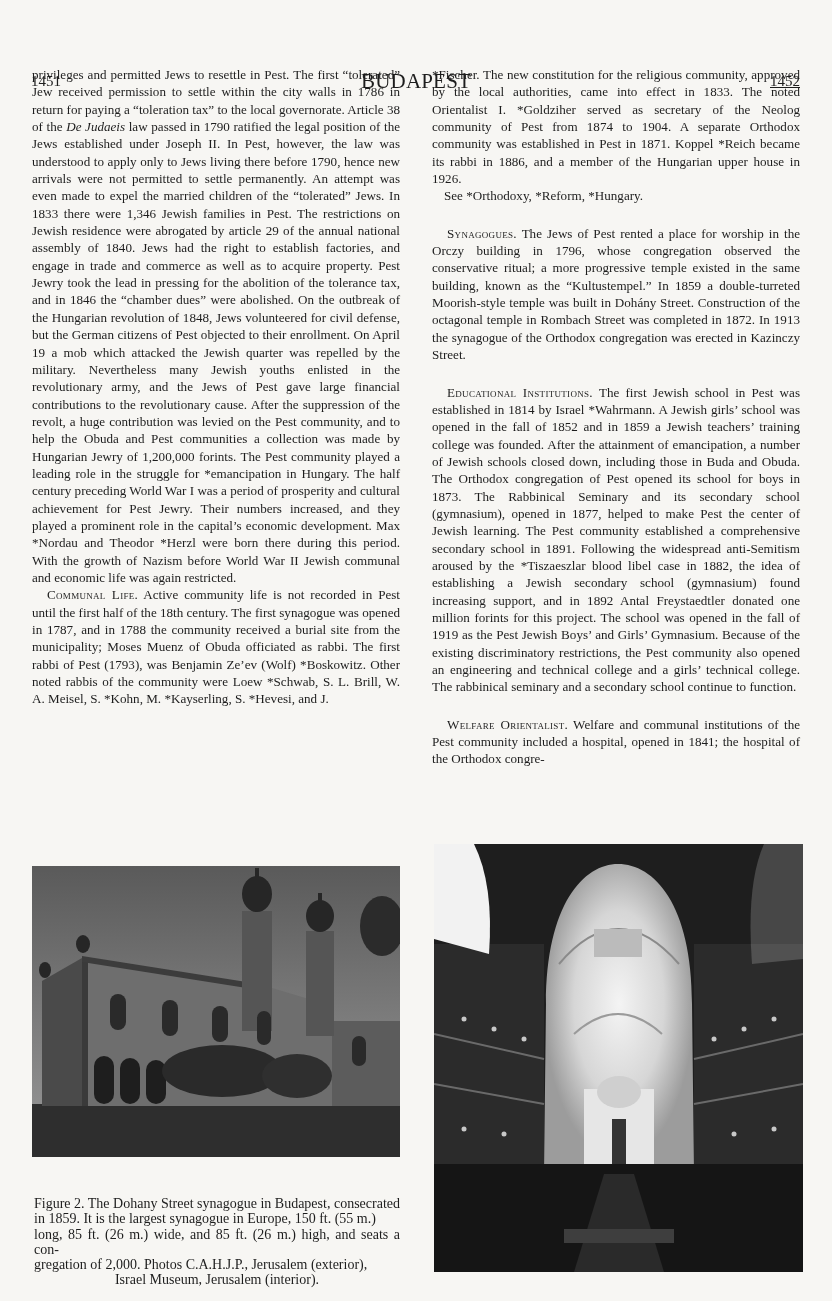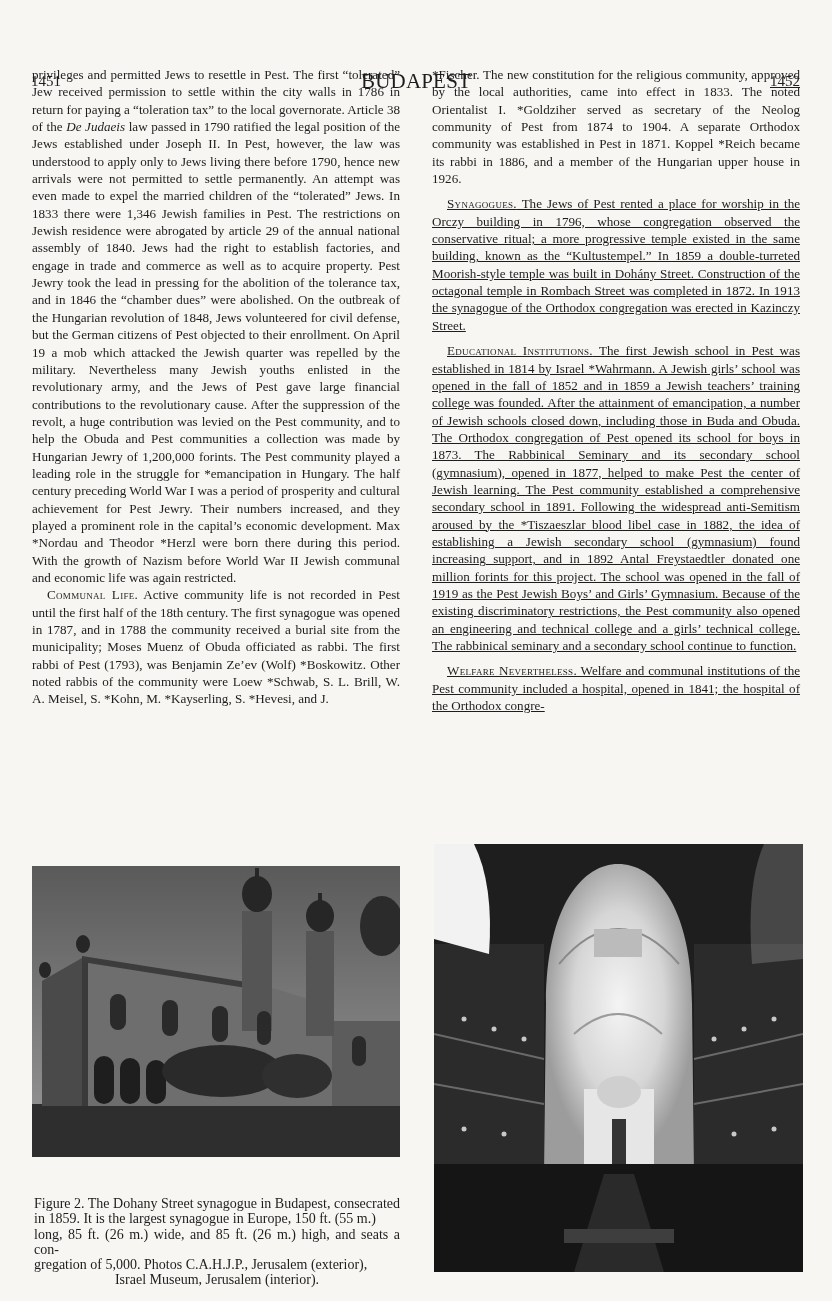--- a/index.html
+++ b/index.html
@@ -19,21 +19,21 @@
 
   .col {
     position:absolute; top:66px; width:368px;
     font-size:13.1px; line-height:17.35px; text-align:justify;
     hyphens:manual;
   }
   .col-left { left:32px; }
   .col-right { left:432px; }
   .col p { margin:0; text-indent:15px; }
   .col p.noindent { text-indent:0; }
-  .col p.gap { margin-top:8px;text-decoration:underline; }
+  .col p.gap { margin-top:20px; }
   .col p.see { text-indent:12px; }
   .sc { font-variant:small-caps; letter-spacing:0.3px; }
   .it { font-style:italic; }
 
   .photo {
     position:absolute; overflow:hidden;
     background:#3a3a3a;
   }
   .photo-ext { left:32px; top:866px; width:368px; height:291px; }
   .photo-int { left:434px; top:844px; width:369px; height:428px; background:#232323; }
@@ -55,23 +55,24 @@
   <span class="pr">1452</span>
 </div>
 
 <div class="col col-left">
   <p class="noindent"><span>privileges and permitted Jews to resettle in Pest. The first “tolerated” Jew received permission to settle within the city walls in 1786 in return for paying a “toleration tax” to the local governorate. Article 38 of the </span><span class="it">De Judaeis</span><span> law passed in 1790 ratified the legal position of the Jews established under Joseph II. In Pest, however, the law was understood to apply only to Jews living there before 1790, hence new arrivals were not permitted to settle permanently. An attempt was even made to expel the married children of the “tolerated” Jews. In 1833 there were 1,346 Jewish families in Pest. The restrictions on Jewish residence were abrogated by article 29 of the annual national assembly of 1840. Jews had the right to establish factories, and engage in trade and commerce as well as to acquire property. Pest Jewry took the lead in pressing for the abolition of the tolerance tax, and in 1846 the “chamber dues” were abolished. On the outbreak of the Hungarian revolution of 1848, Jews volunteered for civil defense, but the German citizens of Pest objected to their enrollment. On April 19 a mob which attacked the Jewish quarter was repelled by the military. Nevertheless many Jewish youths enlisted in the revolutionary army, and the Jews of Pest gave large financial contributions to the revolutionary cause. After the suppression of the revolt, a huge contribution was levied on the Pest community, and to help the Obuda and Pest communities a collection was made by Hungarian Jewry of 1,200,000 forints. The Pest community played a leading role in the struggle for *emancipation in Hungary. The half century preceding World War I was a period of prosperity and cultural achievement for Pest Jewry. Their numbers increased, and they played a prominent role in the capital’s economic development. Max *Nordau and Theodor *Herzl were born there during this period. With the growth of Nazism before World War II Jewish communal and economic life was again restricted.</span></p>
   <p><span class="sc">Communal Life.</span><span> Active community life is not recorded in Pest until the first half of the 18th century. The first synagogue was opened in 1787, and in 1788 the community received a burial site from the municipality; Moses Muenz of Obuda officiated as rabbi. The first rabbi of Pest (1793), was Benjamin Ze’ev (Wolf) *Boskowitz. Other noted rabbis of the community were Loew *Schwab, S. L. Brill, W. A. Meisel, S. *Kohn, M. *Kayserling, S. *Hevesi, and J.</span></p>
 </div>
 
 <div class="col col-right">
   <p class="noindent">*Fischer. The new constitution for the religious community, approved by the local authorities, came into effect in 1833. The noted Orientalist I. *Goldziher served as secretary of the Neolog community of Pest from 1874 to 1904. A separate Orthodox community was established in Pest in 1871. Koppel *Reich became its rabbi in 1886, and a member of the Hungarian upper house in 1926.</p>
+  <p class="see">See *Orthodoxy, *Reform, *Hungary.</p>
   <p class="gap"><span class="sc">Synagogues.</span><span> The Jews of Pest rented a place for worship in the Orczy building in 1796, whose congregation observed the conservative ritual; a more progressive temple existed in the same building, known as the “Kultustempel.” In 1859 a double-turreted Moorish-style temple was built in Dohány Street. Construction of the octagonal temple in Rombach Street was completed in 1872. In 1913 the synagogue of the Orthodox congregation was erected in Kazinczy Street.</span></p>
   <p class="gap"><span class="sc">Educational Institutions.</span><span> The first Jewish school in Pest was established in 1814 by Israel *Wahrmann. A Jewish girls’ school was opened in the fall of 1852 and in 1859 a Jewish teachers’ training college was founded. After the attainment of emancipation, a number of Jewish schools closed down, including those in Buda and Obuda. The Orthodox congregation of Pest opened its school for boys in 1873. The Rabbinical Seminary and its secondary school (gymnasium), opened in 1877, helped to make Pest the center of Jewish learning. The Pest community established a comprehensive secondary school in 1891. Following the widespread anti-Semitism aroused by the *Tiszaeszlar blood libel case in 1882, the idea of establishing a Jewish secondary school (gymnasium) found increasing support, and in 1892 Antal Freystaedtler donated one million forints for this project. The school was opened in the fall of 1919 as the Pest Jewish Boys’ and Girls’ Gymnasium. Because of the existing discriminatory restrictions, the Pest community also opened an engineering and technical college and a girls’ technical college. The rabbinical seminary and a secondary school continue to function.</span></p>
-  <p class="gap"><span class="sc">Welfare Nevertheless.</span><span> Welfare and communal institutions of the Pest community included a hospital, opened in 1841; the hospital of the Orthodox congre-</span></p>
+  <p class="gap"><span class="sc">Welfare Orientalist.</span><span> Welfare and communal institutions of the Pest community included a hospital, opened in 1841; the hospital of the Orthodox congre-</span></p>
 </div>
 
 <div class="photo photo-ext" title="Exterior photograph of the Dohany Street synagogue with two onion-domed towers">
   <svg viewBox="0 0 368 291" preserveAspectRatio="none">
     <defs>
       <linearGradient id="sky" x1="0" y1="0" x2="0" y2="1">
         <stop offset="0" stop-color="#5a5a5a"></stop>
         <stop offset="1" stop-color="#9a9a9a"></stop>
       </linearGradient>
     </defs>
@@ -165,15 +166,15 @@
     <rect x="0" y="320" width="369" height="108" fill="#151515"></rect>
     <polygon points="170,330 200,330 230,428 140,428" fill="#2a2a2a"></polygon>
     <rect x="130" y="385" width="110" height="14" fill="#3e3e3e"></rect>
   </svg>
 </div>
 
 <div class="caption">
   <span>Figure 2. The Dohany Street synagogue in Budapest, consecrated</span>
   <span>in 1859. It is the largest synagogue in Europe, 150 ft. (55 m.)</span>
   <span>long, 85 ft. (26 m.) wide, and 85 ft. (26 m.) high, and seats a con-</span>
-  <span>gregation of 5,000. Photos C.A.H.J.P., Jerusalem (exterior),</span>
+  <span>gregation of 2,000. Photos C.A.H.J.P., Jerusalem (exterior),</span>
   <span class="last">Israel Museum, Jerusalem (interior).</span>
 </div>
 
 </body></html>

